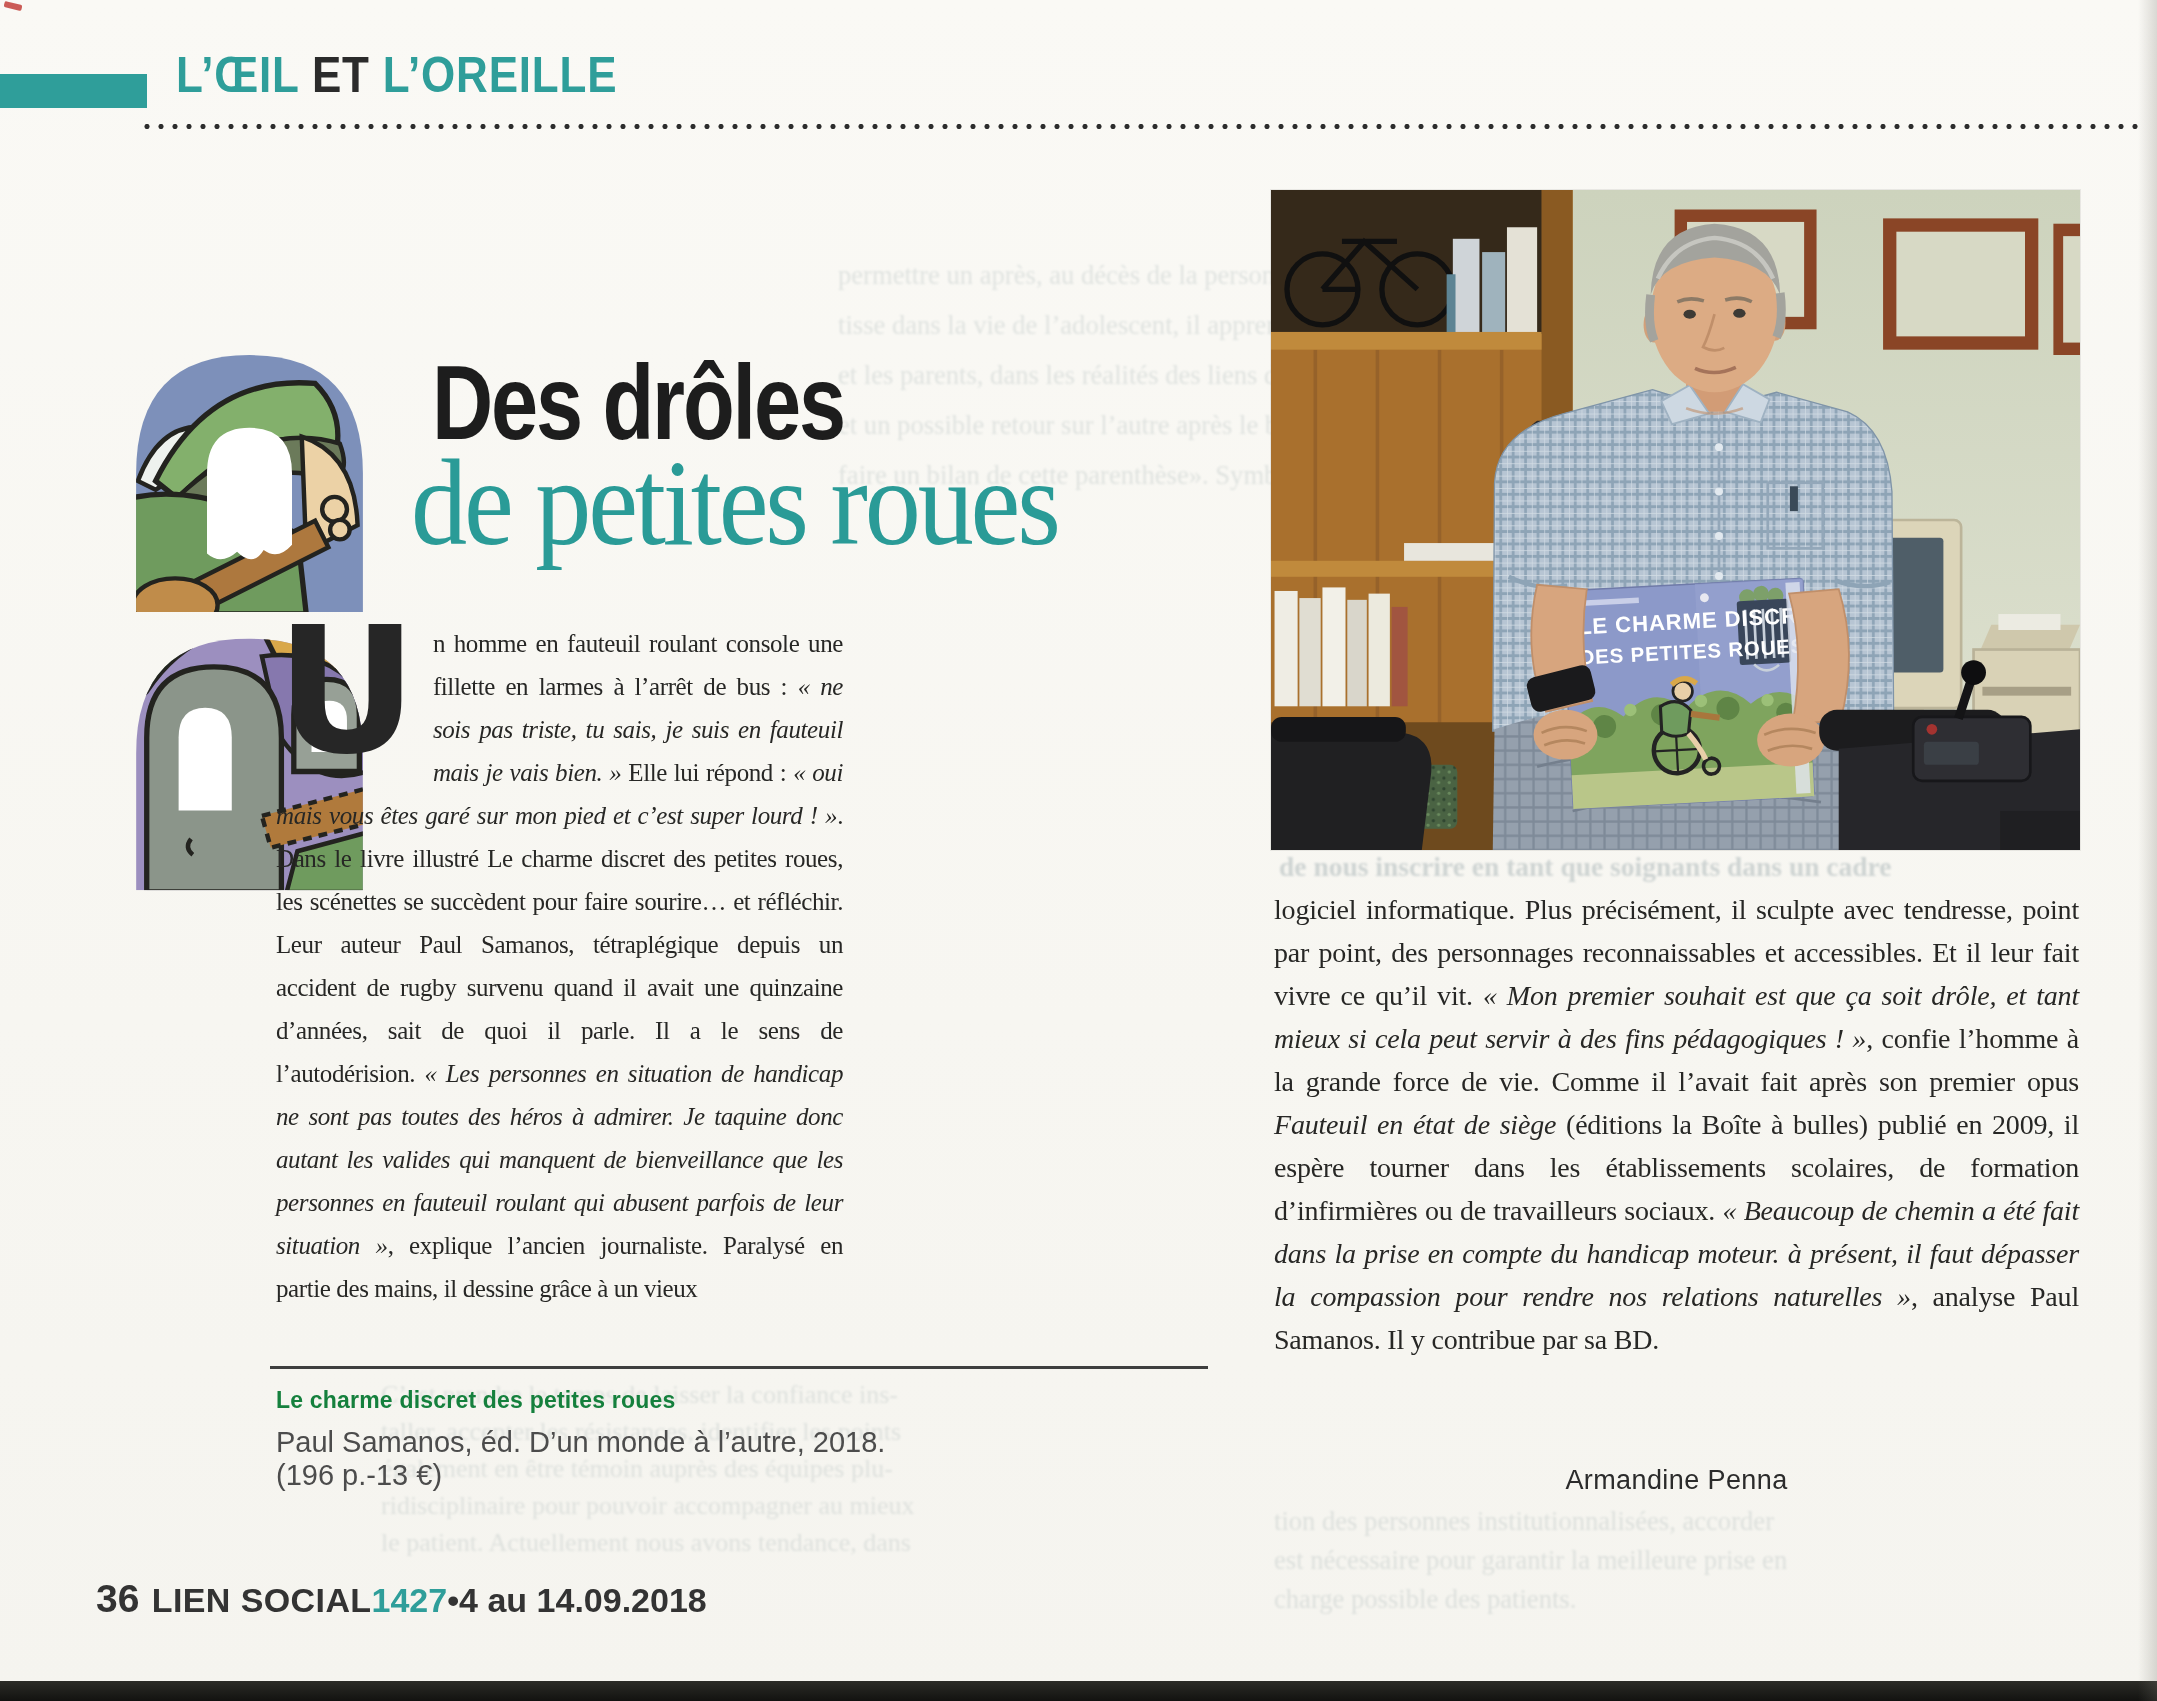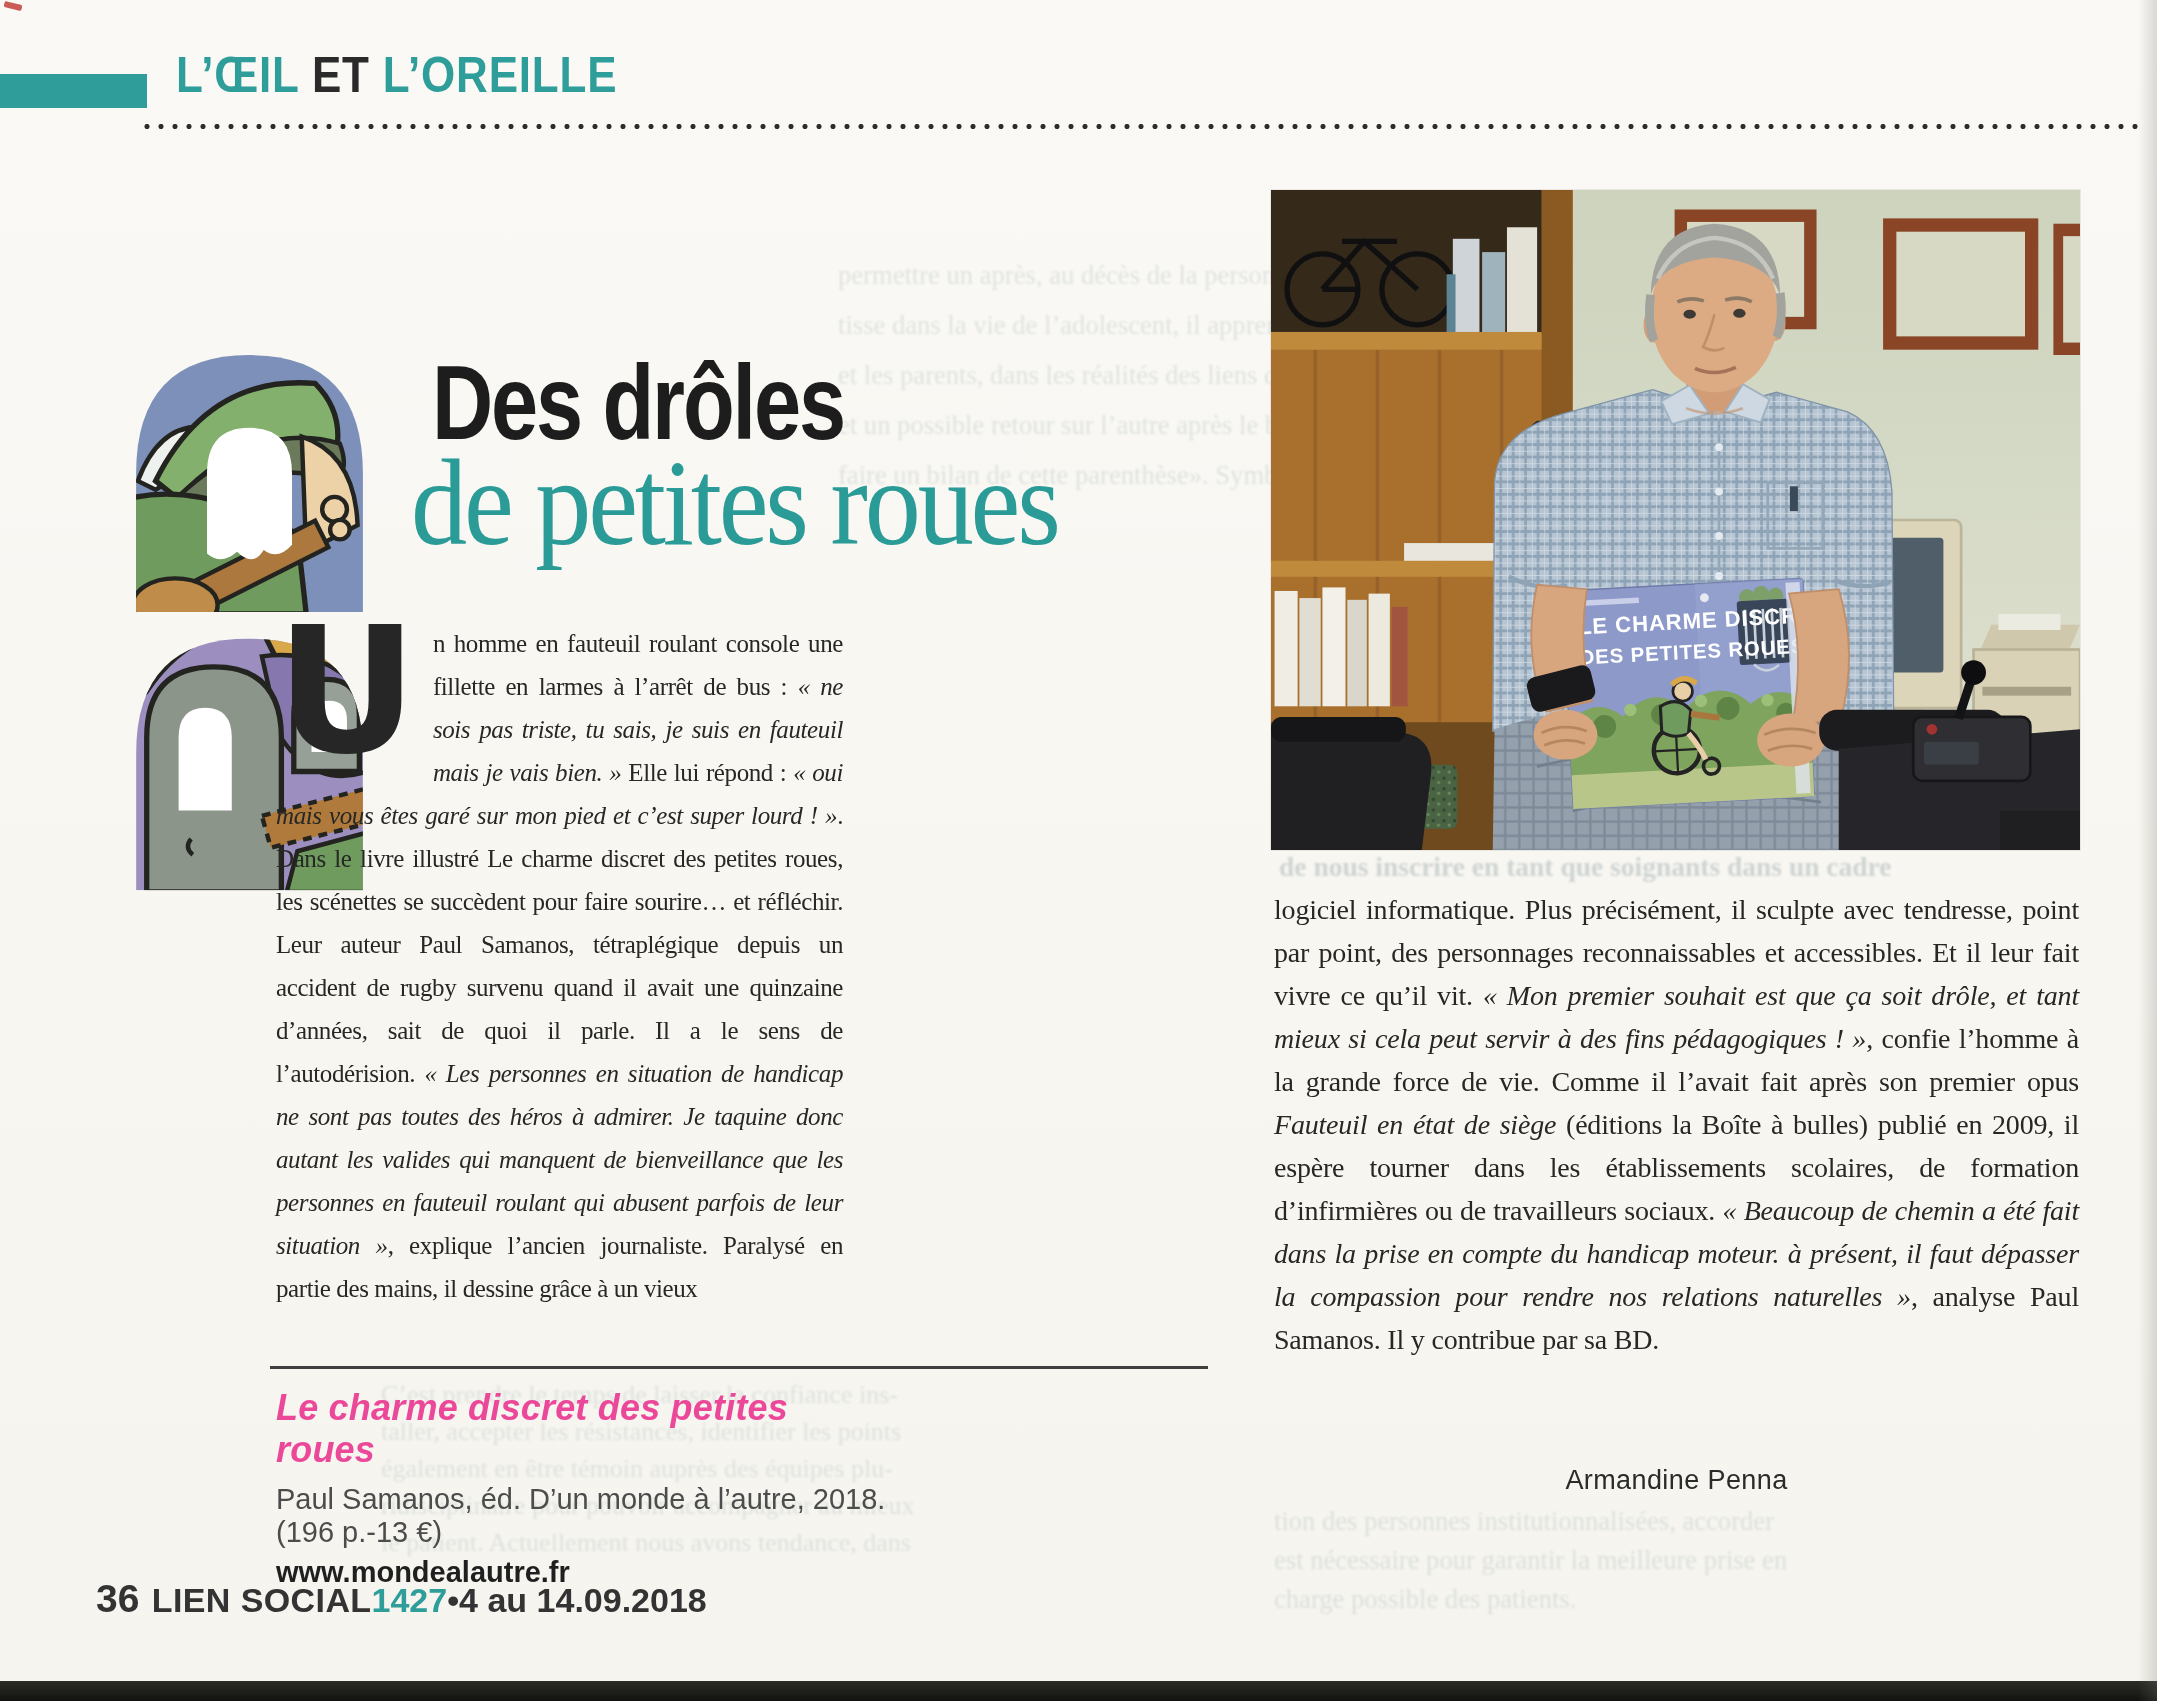--- a/index.html
+++ b/index.html
@@ -45,21 +45,21 @@
   .drop-cap{float:left;font-family:"DejaVu Sans","Liberation Sans",sans-serif;
     font-weight:bold;font-size:174px;line-height:.75;height:129px;color:#262626;
     margin:5.3px 16px 0 0;}
 
   .byline{left:1274px;top:1465px;width:805px;text-align:center;font-size:27px;
     color:#2b2b2b;letter-spacing:0.4px;}
 
   
   .info-rule{left:270px;top:1366px;width:938px;height:2.7px;background:#3e3e3e;}
   .book-info{left:276px;top:1387px;width:621px;}
-  .book-title{color:#ec4899;font-style:italic;font-weight:bold;font-size:36px;letter-spacing:0.2px;}
+  .book-title{color:#15803d;font-weight:bold;font-size:23px;letter-spacing:0.2px;}
   .book-details{color:#4c4c4c;font-size:29px;margin-top:12.4px;}
   .book-url{color:#1f1f1f;font-weight:bold;font-size:29px;margin-top:7px;}
 
   
   .footer{left:96px;top:1577px;display:flex;align-items:baseline;white-space:nowrap;}
   .footer-page{font-size:39px;font-weight:bold;color:#333;}
   .footer-mag{font-size:34px;font-weight:bold;color:#333;letter-spacing:0.4px;margin-left:12.4px;}
   .footer-issue{font-size:34px;font-weight:bold;color:#2f9e9a;}
   .footer-bullet{font-size:34px;font-weight:bold;color:#333;}
   .footer-date{font-size:34px;font-weight:600;color:#333;}
@@ -356,21 +356,20 @@
 
 <div class="abs col right-col">
   <p><span class="seg">logiciel informatique. Plus précisément, il sculpte avec tendresse, point par point, des personnages reconnaissables et accessibles. Et il leur fait vivre ce qu’il vit. </span><span class="seg italic">« Mon premier souhait est que ça soit drôle, et tant mieux si cela peut servir à des fins pédagogiques ! »</span><span class="seg">, confie l’homme à la grande force de vie. Comme il l’avait fait après son premier opus </span><span class="seg italic">Fauteuil en état de siège</span><span class="seg"> (éditions la Boîte à bulles) publié en 2009, il espère tourner dans les établissements scolaires, de formation d’infirmières ou de travailleurs sociaux. </span><span class="seg italic">« Beaucoup de chemin a été fait dans la prise en compte du handicap moteur. à présent, il faut dépasser la compassion pour rendre nos relations naturelles »</span><span class="seg">, analyse Paul Samanos. Il y contribue par sa BD.</span></p>
 </div>
 <div class="abs byline">Armandine Penna</div>
 
 <div class="abs info-rule"></div>
 <div class="abs book-info">
   <div class="book-title">Le charme discret des petites roues</div>
   <div class="book-details">Paul Samanos, éd. D’un monde à l’autre, 2018. (196 p.-13 €)</div>
-  <div class="book-url">www.mondealautre.fr</div>
 </div>
 
 <div class="abs footer">
   <span class="footer-page">36</span>
   <span class="footer-mag">LIEN SOCIAL</span>
   <span class="footer-issue">1427</span>
   <span class="footer-bullet">•</span>
   <span class="footer-date">4 au 14.09.2018</span>
 </div>
 

